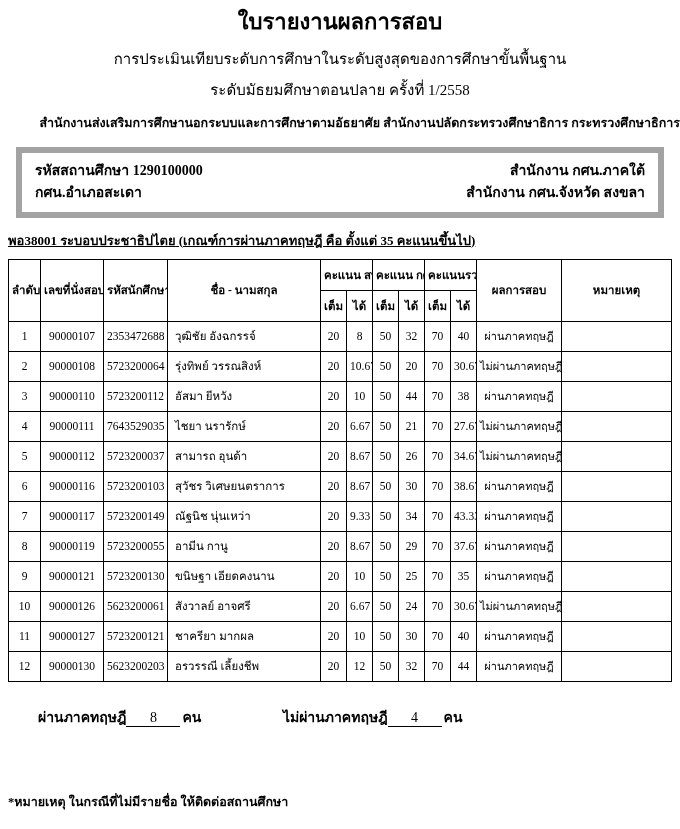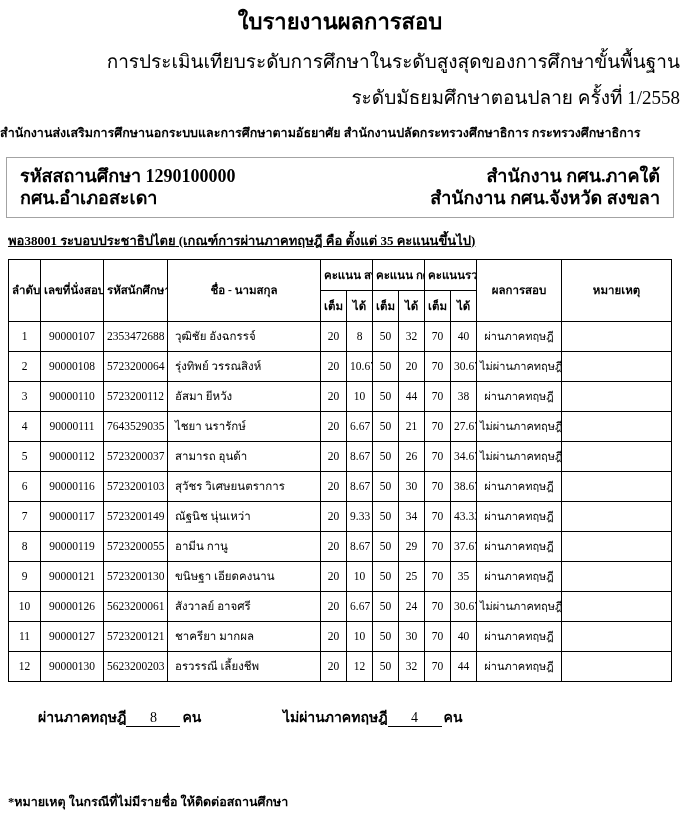--- a/index.html
+++ b/index.html
@@ -15,39 +15,39 @@
   .page { position: relative; width: 680px; height: 829px; padding-top: 8px; }
 
   .doc-title {
     text-align: center;
     font-size: 22px;
     font-weight: bold;
     line-height: 1.25;
     margin-bottom: 14px;
   }
   .doc-subtitle {
-    text-align: right;
-    font-size: 19px;
+    text-align: center;
+    font-size: 15px;
     font-weight: normal;
     line-height: 1.3;
     margin-bottom: 12px;
   }
   .doc-agency {
-    text-align: left;
+    text-align: right;
     font-size: 12.5px;
     font-weight: bold;
     margin-top: 6px;
     margin-bottom: 14px;
   }
 
   .info-box {
-    margin: 0 6px;
-    border: 1px solid #a3a3a3;
+    margin: 0 16px;
+    border: 6px solid #a3a3a3;
     padding: 7px 13px 8px 13px;
-    font-size: 18px;
+    font-size: 14px;
     font-weight: bold;
   }
   .info-row {
     display: flex;
     justify-content: space-between;
     line-height: 22px;
   }
 
   .subject-line {
     margin: 12px 8px 8px 8px;

